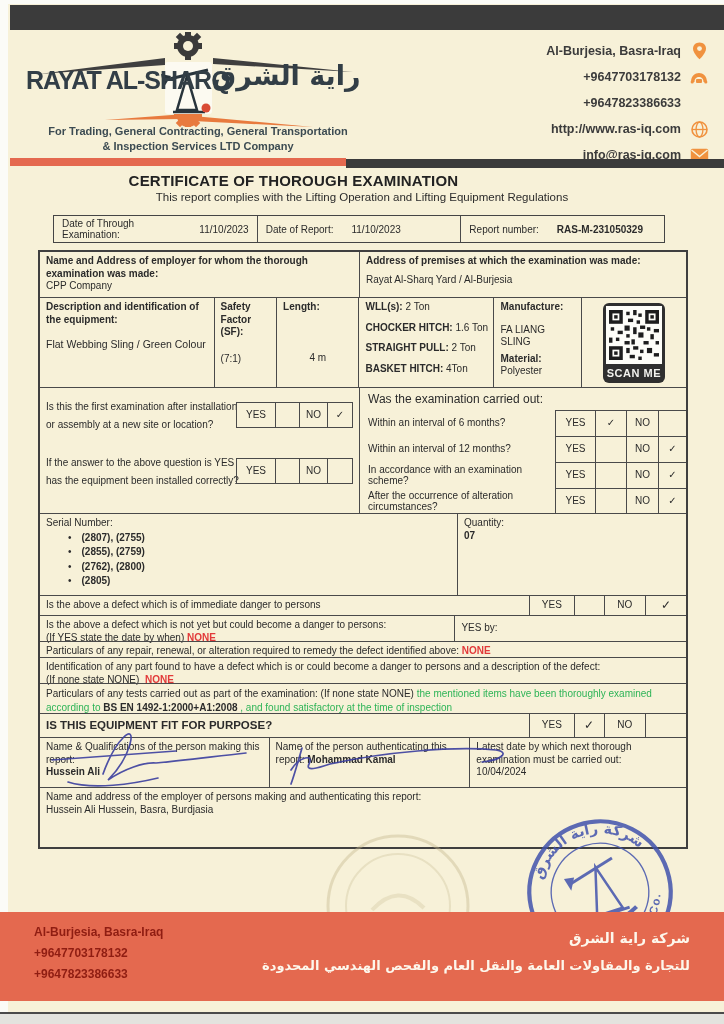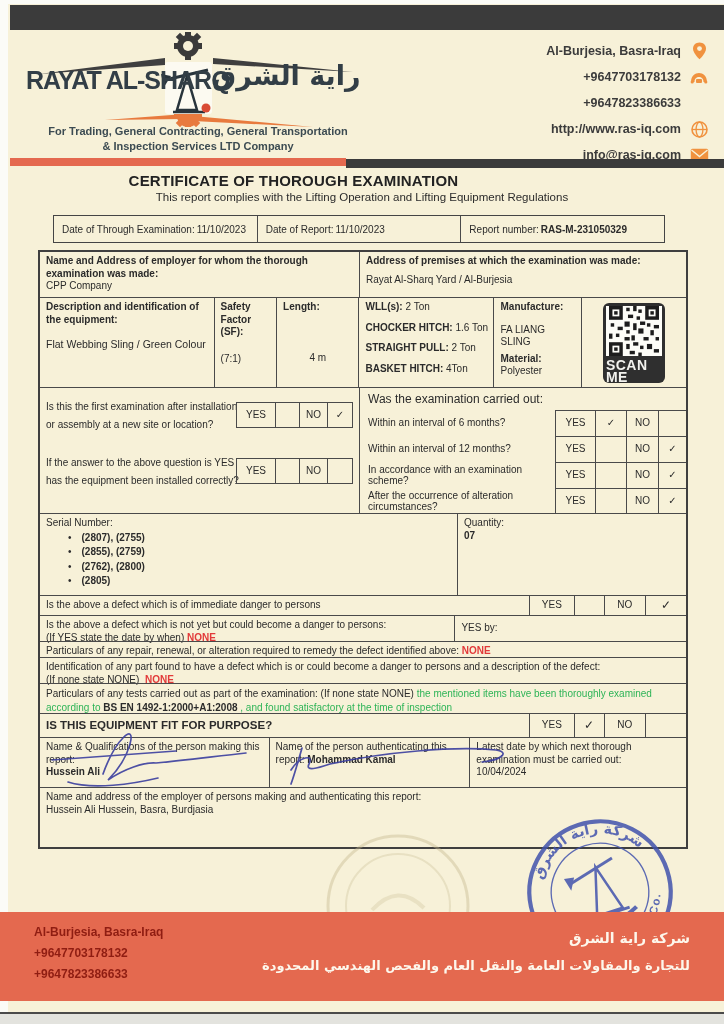--- a/index.html
+++ b/index.html
@@ -23,21 +23,21 @@
   .splitbar{position:absolute;left:10px;top:158px;width:714px;height:9px}
   .splitbar .sb-l{position:absolute;left:0;top:0;width:336px;height:8px;background:#e4694f}
   .splitbar .sb-r{position:absolute;left:336px;top:1px;width:378px;height:9px;background:#3b3b3b}
 
   
   .title{position:absolute;left:0;top:172px;width:587px;text-align:center;font-size:15px;font-weight:bold;color:#222;letter-spacing:.2px}
   .subtitle{position:absolute;left:0;top:191px;width:724px;text-align:center;font-size:11.5px;color:#2b2b2b}
 
   
   .daterow{position:absolute;left:53px;top:215px;width:612px;height:28px;border:1.5px solid #454545;display:flex}
-  .daterow .dcell{flex:1;border-left:1px solid #4a4a4a;display:flex;align-items:center;padding:0 8px;font-size:10px;color:#2b2b2b;gap:2px}
+  .daterow .dcell{flex:1;border-left:1px solid #4a4a4a;display:flex;align-items:center;padding:0 8px;font-size:10px;color:#2b2b2b;gap:18px}
   .daterow .dcell:first-child{border-left:none}
 
   
   .tbl{position:absolute;left:38px;top:250px;width:650px;height:599px;border:2px solid #3f3f3f}
   .row{display:flex;border-top:1px solid #4a4a4a;position:relative}
   .row:first-child{border-top:none}
   .cell{border-left:1px solid #4a4a4a;padding:3px 6px;font-size:10px;color:#2b2b2b;line-height:12.5px;position:relative}
   .cell:first-child{border-left:none}
   .r1{height:45px}.r2{height:90px}.r3{height:126px}.r4{height:82px}.r5{height:20px}
   .r6{height:26px}.r7{height:16px}.r8{height:26px}.r9{height:30px}.r10{height:24px}
@@ -67,21 +67,21 @@
   .gr{display:flex;height:26px}
   .gq{flex:1;font-size:10px;line-height:11.5px;padding:1px 8px;display:flex;align-items:center;color:#2b2b2b}
   .gg{width:131px;display:flex}
   .gg .gc{border-left:1px solid #4a4a4a;border-top:1px solid #4a4a4a;display:flex;align-items:center;justify-content:center;font-size:10px;color:#2b2b2b}
   .gg .gc1{width:40px}.gg .gc2{width:31px}.gg .gc3{width:32px}.gg .gc4{width:28px}
 
   
   .qrwrap{display:flex;align-items:center;justify-content:center;height:100%}
   .qrbox{width:62px;height:80px;background:#2f2f2f;border-radius:6px;padding:3px;display:flex;flex-direction:column;align-items:center}
   .qrwhite{width:56px;height:58px;background:#fdfdf8;display:flex;align-items:center;justify-content:center}
-  .qrcap{color:#f2f2ee;font-size:14px;letter-spacing:.5px;margin-top:3px;font-weight:bold}
+  .qrcap{color:#f2f2ee;font-size:11px;letter-spacing:.5px;margin-top:3px;font-weight:bold}
 
   
   .sig-svg{position:absolute;pointer-events:none}
 
   
   .stamp-emboss{position:absolute;left:322px;top:830px;opacity:.75}
   .stamp-blue{position:absolute;left:508px;top:808px}
 
   
   .footband{position:absolute;left:0;top:912px;width:724px;height:89px;background:#e4694f}

